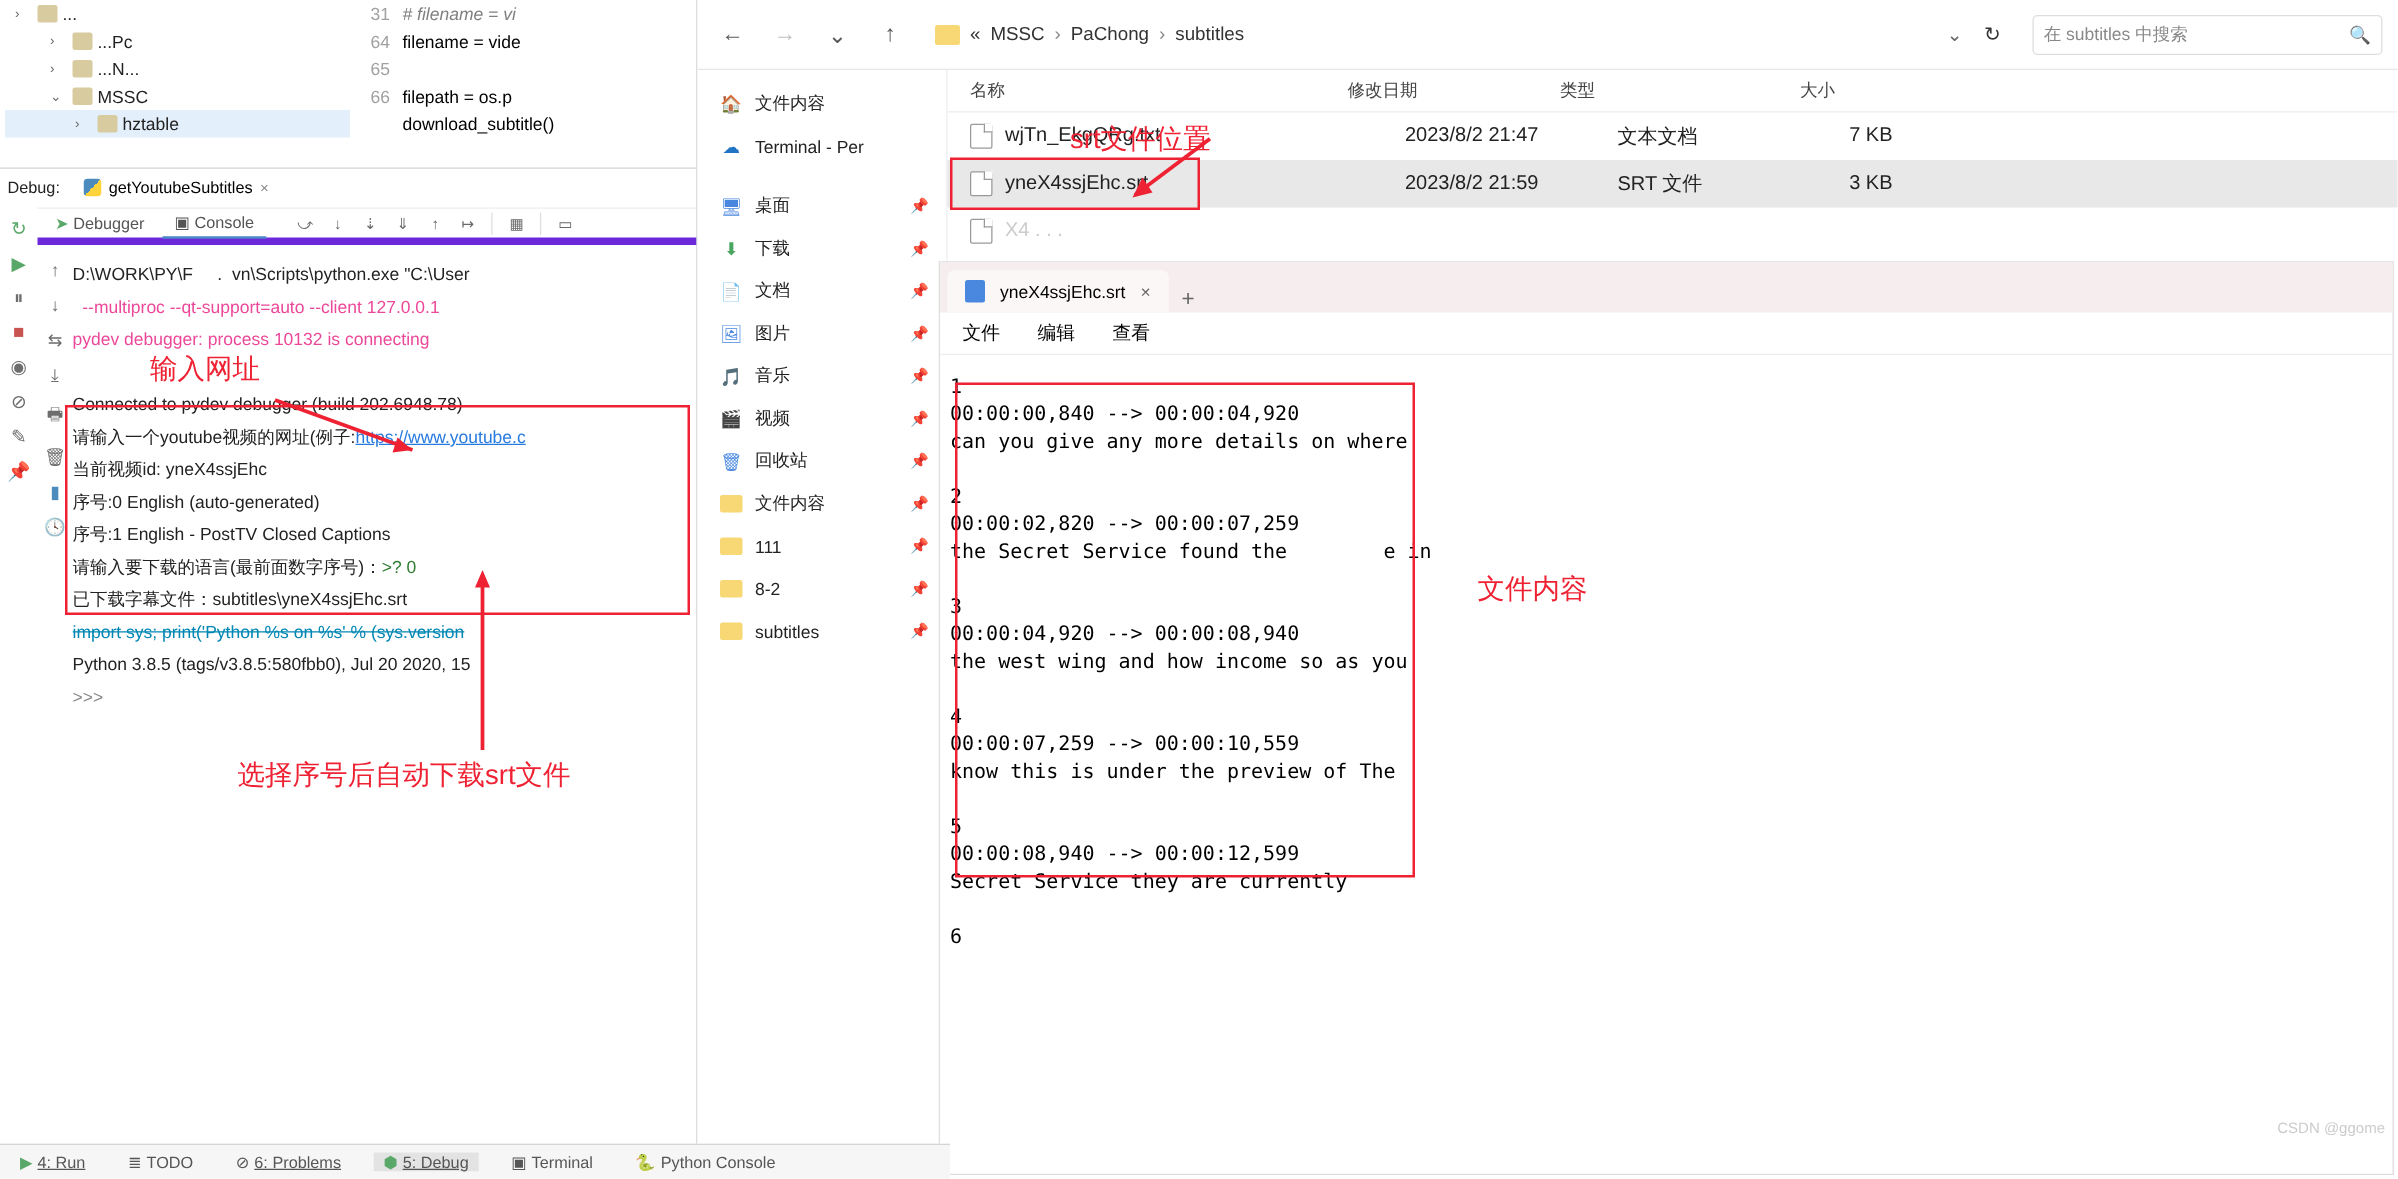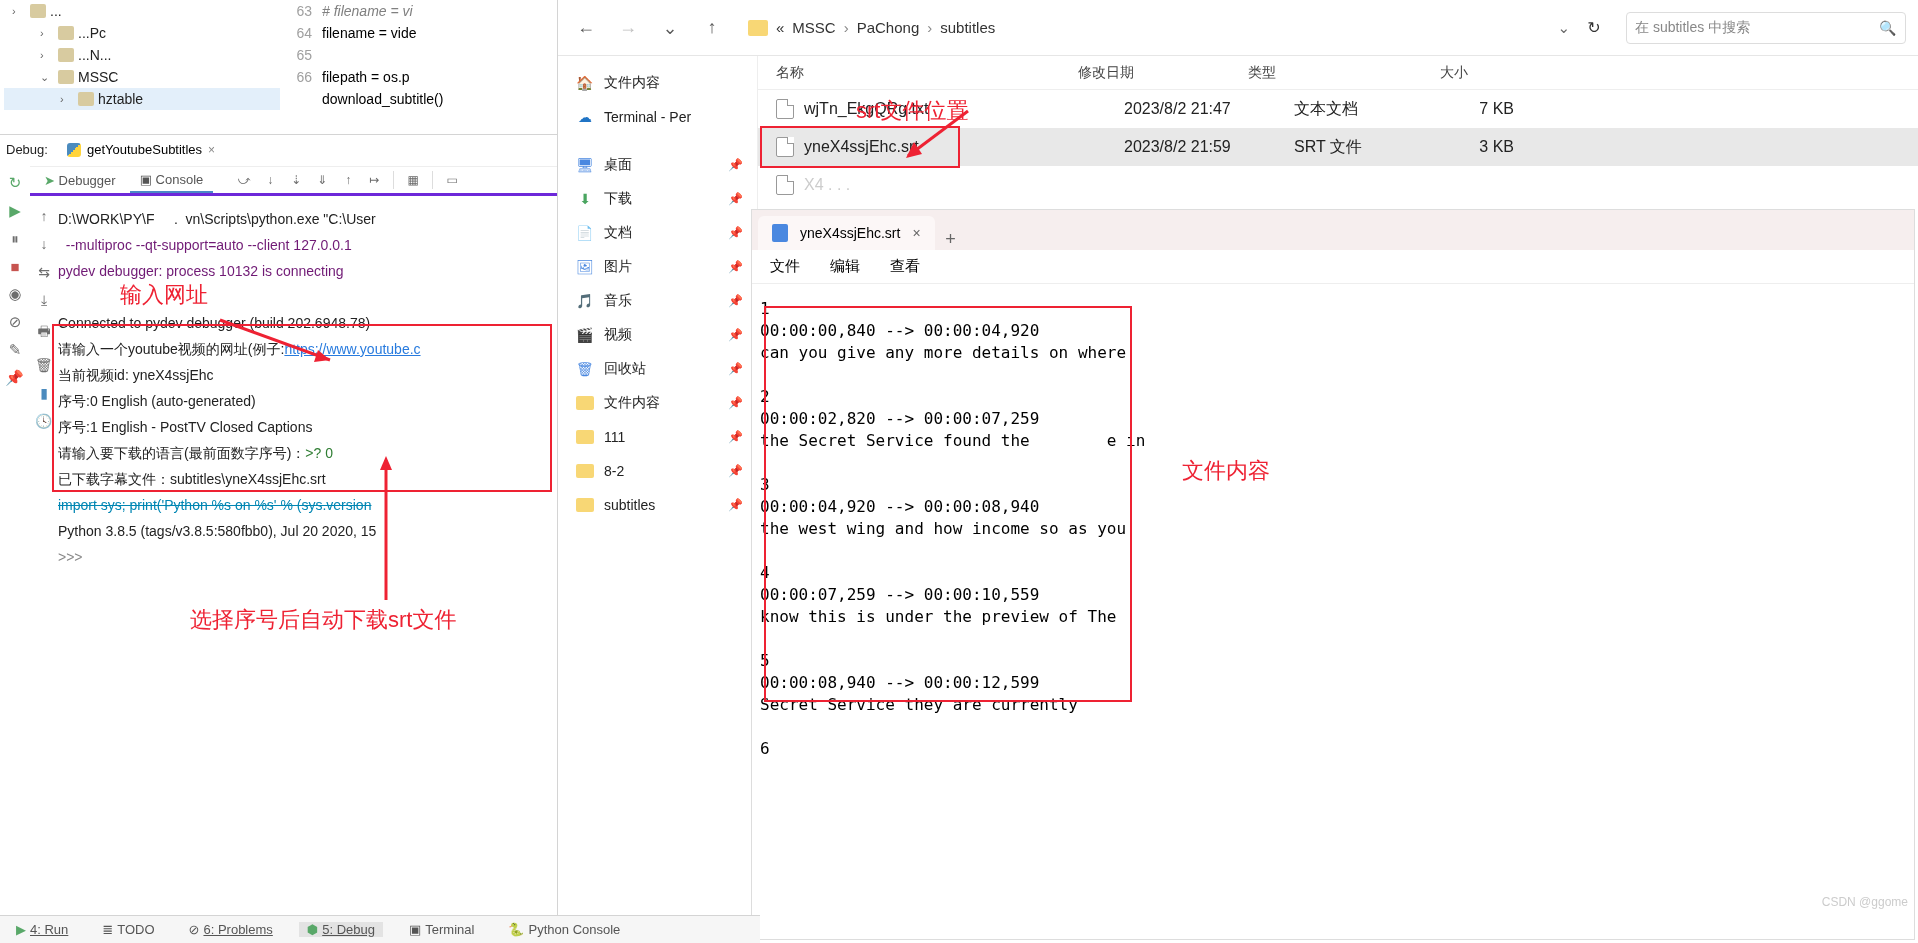--- a/index.html
+++ b/index.html
@@ -22,34 +22,34 @@
 .editor .gut { width: 40px; text-align: right; color: #a0a0a0; padding-right: 10px; }
 .editor .code { white-space: pre; }
 .editor .cmt { color: #808080; font-style: italic; }
 
 .debug-hdr { position: absolute; left: 0; top: 134px; width: 100%; height: 30px; border-top: 1px solid #d4d4d4; display: flex; align-items: center; padding-left: 6px; gap: 10px; font-size: 13px; }
 .debug-hdr .lbl { color: #222; }
 .tab-chip { display: flex; align-items: center; gap: 6px; padding: 3px 8px; border: 1px solid transparent; }
 .tab-chip .py-ico { width: 14px; height: 14px; background: linear-gradient(135deg,#4b8bbe 50%,#ffd43b 50%); border-radius: 3px; }
 .tab-chip .x { color: #888; font-size: 12px; }
 
-.tool-row { position: absolute; left: 30px; top: 166px; width: calc(100% - 30px); height: 30px; border-top: 1px solid #eee; border-bottom: 3px solid #6d28d9; display: flex; align-items: center; gap: 4px; padding-left: 4px; font-size: 13px; }
+.tool-row { position: absolute; left: 30px; top: 166px; width: calc(100% - 30px); height: 30px; border-top: 1px solid #eee; border-bottom: 6px solid #6d28d9; display: flex; align-items: center; gap: 4px; padding-left: 4px; font-size: 13px; }
 .tool-row .tab { padding: 4px 10px; color: #555; }
 .tool-row .tab.active { border-bottom: 2px solid #4a88c7; }
 .tool-row .ibtn { width: 22px; height: 22px; display: flex; align-items: center; justify-content: center; color: #6a6a6a; font-size: 12px; }
 .tool-row .sep { width: 1px; height: 18px; background: #ddd; margin: 0 4px; }
 
 .left-rail { position: absolute; left: 0; top: 166px; width: 30px; display: flex; flex-direction: column; align-items: center; gap: 10px; padding-top: 8px; color: #6d6d6d; font-size: 15px; }
 .left-rail span.green { color: #59a869; }
 
 .rail2 { position: absolute; left: 30px; top: 200px; width: 28px; display: flex; flex-direction: column; align-items: center; gap: 12px; padding-top: 8px; color: #6d6d6d; font-size: 14px; }
 
 .console { position: absolute; left: 58px; top: 200px; right: 0; bottom: 48px; font-family: "JetBrains Mono","Consolas",monospace; font-size: 14px; line-height: 26px; padding: 6px 0; overflow: hidden; }
 .console .ln { white-space: pre; }
-.console .orange { color: #701a75; }
+.console .orange { color: #ec4899; }
 .console .link { color: #287bde; text-decoration: underline; }
 .console .ok { color: #222; }
 .console .grn { color: #2e7d32; }
 .console .gry { color: #888; }
 
 .redbox { position: absolute; border: 2px solid #e23; pointer-events: none; }
 .red-anno { position: absolute; color: #e23; font-size: 22px; font-weight: 500; pointer-events: none; white-space: nowrap; }
 .red-arrow { position: absolute; pointer-events: none; }
 
 .ide-bottom { position: absolute; left: 0; bottom: 0; width: 760px; height: 28px; border-top: 1px solid #d4d4d4; display: flex; align-items: center; gap: 18px; padding-left: 8px; font-size: 13px; color: #555; background: #f6f6f6; z-index: 5; }
@@ -141,21 +141,21 @@
       </div>
     <div class="row col ind2 sel">
         <span class="chev"></span>
         <span class="fld"></span>
         <span>hztable</span>
       </div>
   </div>
 
   <div class="editor">
     <div class="line">
-        <span class="gut">63</span>
+        <span class="gut">31</span>
         <span class="code cmt"># filename = vi</span>
       </div>
     <div class="line">
         <span class="gut">64</span>
         <span class="code">filename = vide</span>
       </div>
     <div class="line">
         <span class="gut">65</span>
         <span class="code"></span>
       </div>

